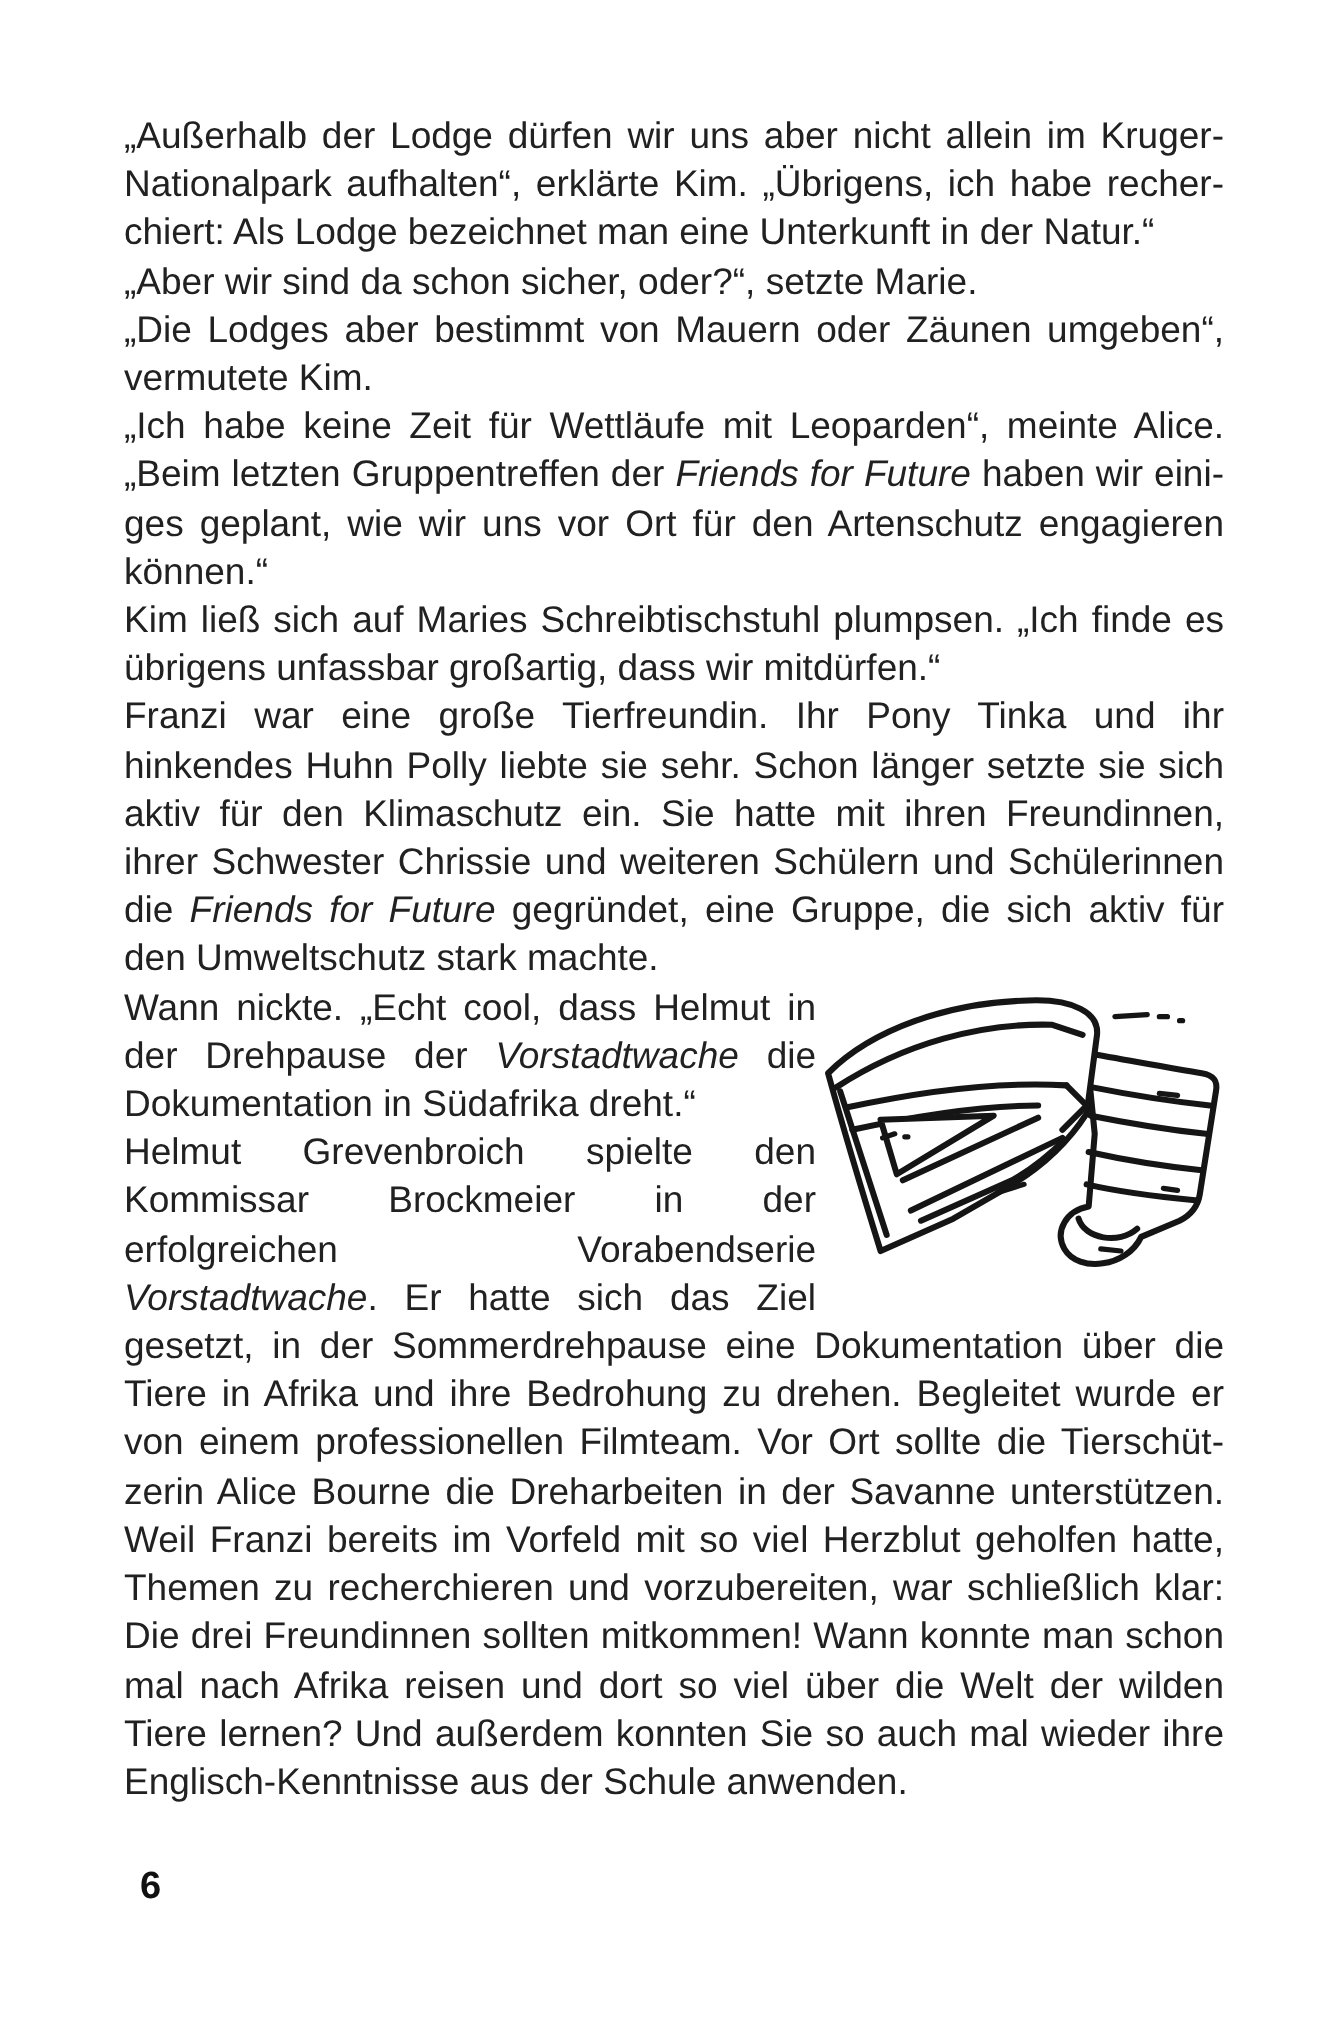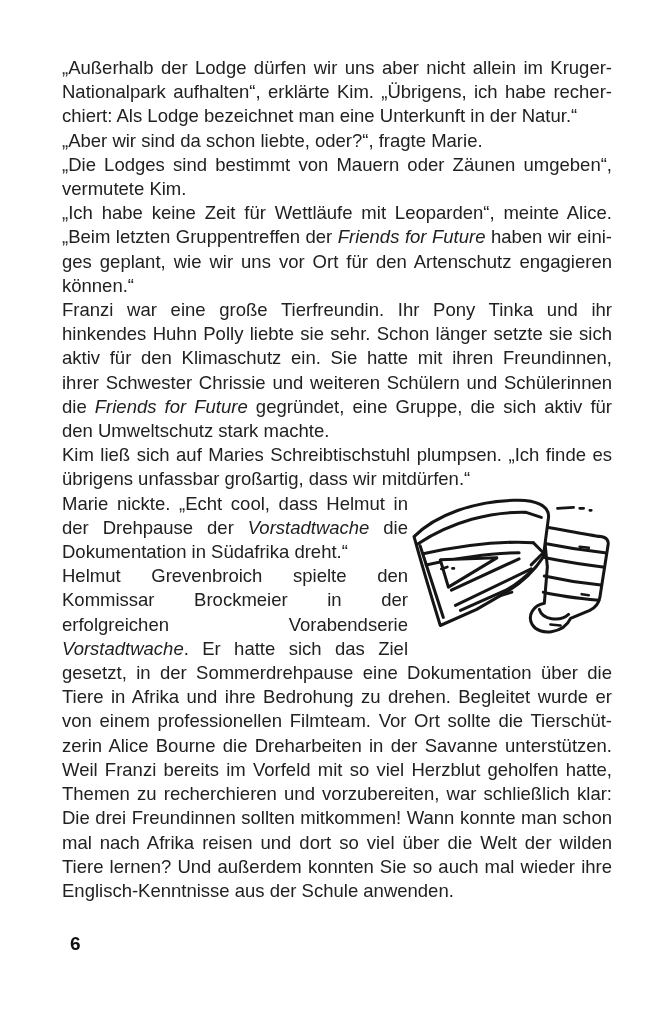--- a/index.html
+++ b/index.html
@@ -43,25 +43,25 @@
     font-weight: bold;
     color: #111111;
   }
 </style>
 </head>
 <body>
 
 <div class="text-flow">
 
 <p><span>„Außerhalb der Lodge dürfen wir uns aber nicht allein im Kruger-Nationalpark aufhalten“, erklärte Kim. „Übrigens, ich habe recher­chiert: Als Lodge bezeichnet man eine Unterkunft in der Natur.“</span></p>
-    <p><span>„Aber wir sind da schon liebte, oder?“, fragte Marie.</span></p>
-    <p><span>„Die Lodges sind bestimmt von Mauern oder Zäunen umgeben“, vermutete Kim.</span></p>
+    <p><span>„Aber wir sind da schon sicher, oder?“, setzte Marie.</span></p>
+    <p><span>„Die Lodges aber bestimmt von Mauern oder Zäunen umgeben“, vermutete Kim.</span></p>
     <p><span>„Ich habe keine Zeit für Wettläufe mit Leoparden“, meinte Alice. „Beim letzten Gruppentreffen der </span><em>Friends for Future</em><span> haben wir eini­ges geplant, wie wir uns vor Ort für den Artenschutz engagieren können.“</span></p>
+    <p><span>Kim ließ sich auf Maries Schreibtischstuhl plumpsen. „Ich finde es übrigens unfassbar großartig, dass wir mitdürfen.“</span></p>
     <p><span>Franzi war eine große Tierfreundin. Ihr Pony Tinka und ihr hinkendes Huhn Polly liebte sie sehr. Schon länger setzte sie sich aktiv für den Klimaschutz ein. Sie hatte mit ihren Freundinnen, ihrer Schwester Chrissie und weiteren Schülern und Schülerinnen die </span><em>Friends for Future</em><span> gegründet, eine Gruppe, die sich aktiv für den Umweltschutz stark machte.</span></p>
-    <p><span>Kim ließ sich auf Maries Schreibtischstuhl plumpsen. „Ich finde es übrigens unfassbar großartig, dass wir mitdürfen.“</span></p>
     <div class="flag-float">
     <svg viewBox="0 0 200 156" xmlns="http://www.w3.org/2000/svg" aria-hidden="true">
       <g stroke="#151515" fill="#ffffff" stroke-width="3" stroke-linecap="round" stroke-linejoin="round">
 
         <path d="M132,30 C155,34 176,38 189,40 C195,41 197,44 196,49 L188,100 C187,106 184,110 178,113 L159,121 C152,136 128,139 121,127 C116,118 122,108 133,106 L136,70 Z"></path>
         <path fill="none" d="M135,47 C155,51 175,54 193,56"></path>
         <path fill="none" d="M134,61 C154,65 173,68 191,70"></path>
         <path fill="none" d="M133,79 C151,83 169,86 189,88"></path>
         <path fill="none" d="M132,95 C149,99 166,101 187,103"></path>
         <path fill="none" d="M128,112 C131,122 148,125 157,117"></path>
@@ -79,17 +79,17 @@
         <path fill="none" d="M120,72 L45,108"></path>
 
         <path d="M30,63 L86,61 L38,90 Z"></path>
 
         <path fill="none" d="M50,113 L95,93 C104,88 113,81 121,73"></path>
 
         <path fill="none" stroke-width="2.6" d="M146,12 L162,11 M168,12 L172,12 M178,14 L179.5,14 M31,72 L37,70 M42,71.5 L43.5,71.5 M88,99 L101,95 M168,50 L177,51 M170,97 L177,98 M139,127 L149,128"></path>
       </g>
     </svg>
   </div>
-    <p><span>Marie nickte. „Echt cool, dass Helmut in der Drehpause der </span><em>Vorstadtwache</em><span> die Dokumentation in Südafrika dreht.“</span></p>
+    <p><span>Wann nickte. „Echt cool, dass Helmut in der Drehpause der </span><em>Vorstadtwache</em><span> die Dokumentation in Südafrika dreht.“</span></p>
     <p><span>Helmut Grevenbroich spielte den Kommis­sar Brockmeier in der erfolgreichen Vor­abendserie </span><em>Vorstadtwache</em><span>. Er hatte sich das Ziel gesetzt, in der Sommerdrehpause eine Dokumentation über die Tiere in Afrika und ihre Bedrohung zu drehen. Begleitet wurde er von einem professionellen Filmteam. Vor Ort sollte die Tierschüt­zerin Alice Bourne die Dreharbeiten in der Savanne unterstützen. Weil Franzi bereits im Vorfeld mit so viel Herzblut geholfen hatte, Themen zu recherchieren und vorzubereiten, war schließlich klar: Die drei Freundinnen sollten mitkommen! Wann konnte man schon mal nach Afrika reisen und dort so viel über die Welt der wilden Tiere lernen? Und außerdem konnten Sie so auch mal wieder ihre Englisch-Kenntnisse aus der Schule anwenden.</span></p>
   </div>
 
 <div class="page-number">6</div>
 
 </body></html>

